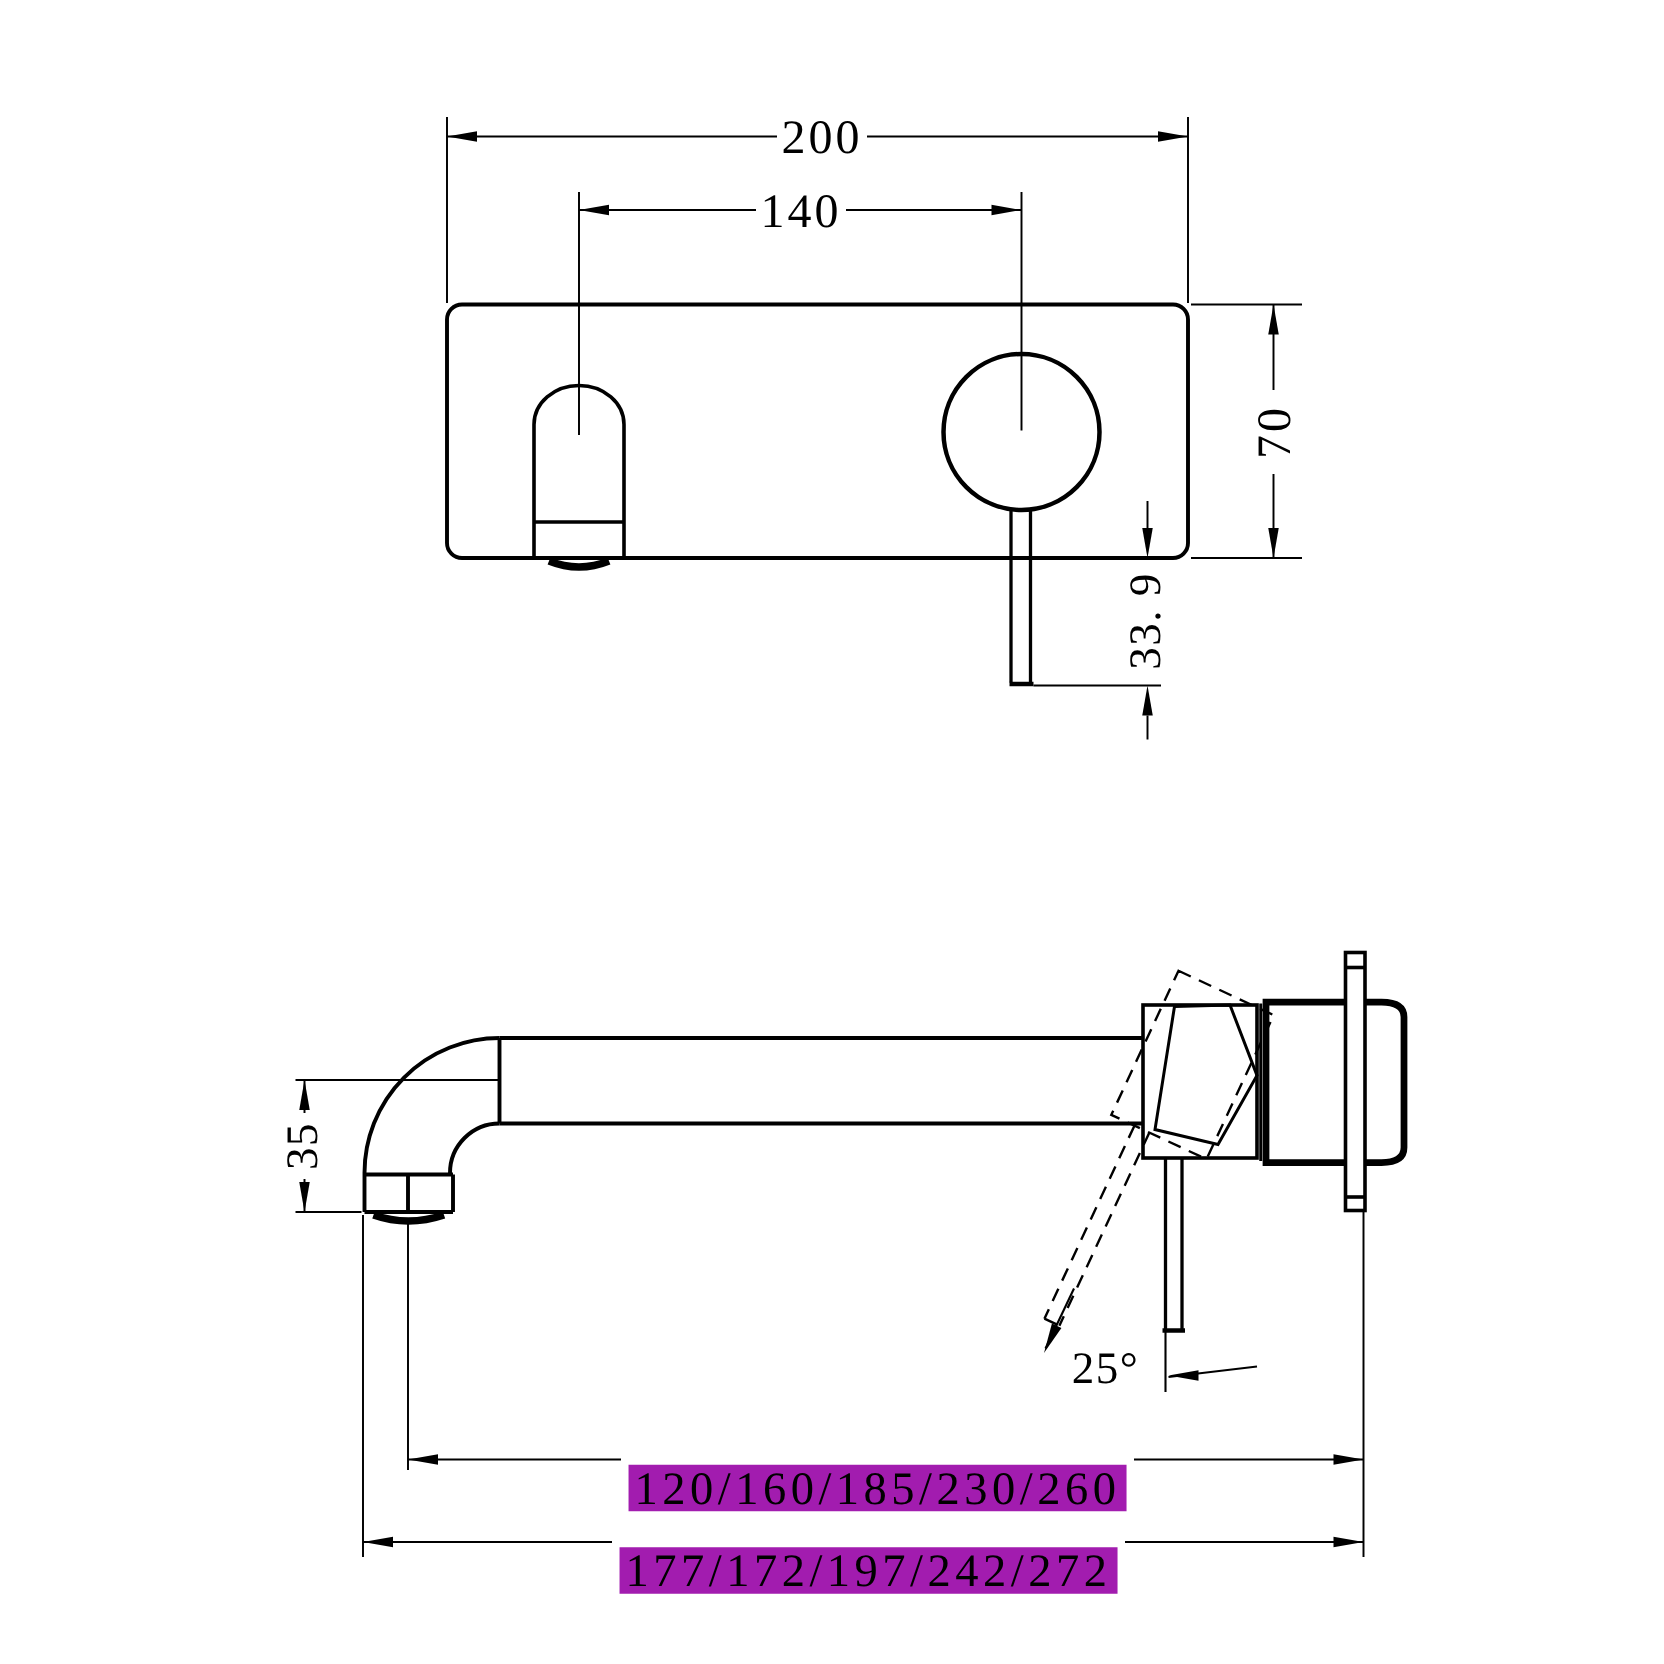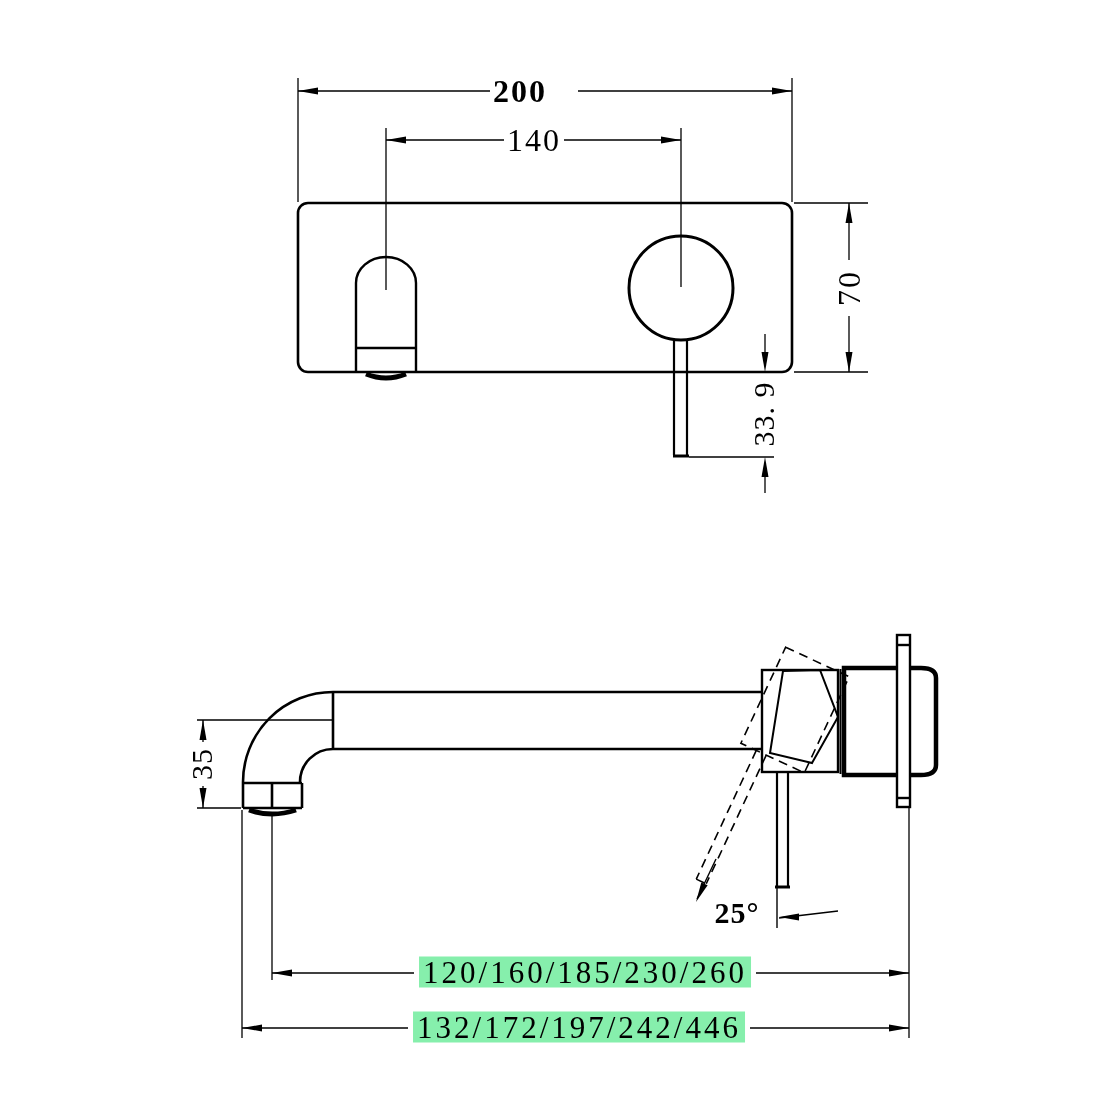--- a/index.html
+++ b/index.html
@@ -5,21 +5,21 @@
   html,body{margin:0;padding:0;background:#fff;}
   #stage{position:relative;width:1109px;height:1109px;background:#fff;overflow:hidden;
          font-family:"Liberation Serif","DejaVu Serif",serif;color:#000;}
   #stage svg{position:absolute;left:0;top:0;}
   .dim-label{position:absolute;transform:translate(-50%,-50%);white-space:nowrap;
              font-family:"Liberation Serif","DejaVu Serif",serif;color:#000;line-height:1;}
   .dim-label.rot{transform:translate(-50%,-50%) rotate(-90deg);}
   .dim-label.bgw{background:#fff;padding:0 3px;}
   .fs32{font-size:32px;letter-spacing:2px;}
   .fs30{font-size:30px;letter-spacing:1px;}
-  .row{font-size:31px;letter-spacing:3px;background:#86efac;padding:0 4px;}
+  .row{font-size:31px;letter-spacing:3px;background:#a21caf;padding:0 4px;margin-top:20px;}
 </style>
 </head>
 <body>
 
 <div id="stage">
 
   <svg width="1109" height="1109" viewBox="0 0 1109 1109">
     <g stroke="#000" fill="none">
 
       <g>
@@ -153,22 +153,22 @@
         <g stroke-width="1.3">
           <line x1="242" y1="1028" x2="408" y2="1028"></line>
           <line x1="750" y1="1028" x2="909" y2="1028"></line>
           <polygon points="242,1028 262,1024.5 262,1031.5" fill="#000" stroke="none"></polygon>
           <polygon points="909,1028 889,1024.5 889,1031.5" fill="#000" stroke="none"></polygon>
         </g>
       </g>
     </g>
   </svg>
 
-  <div class="dim-label fs32 bgw" style="left:520px;top:91px;font-weight:bold;">200</div>
+  <div class="dim-label fs32 bgw" style="left:548px;top:91px;">200</div>
   <div class="dim-label fs32 bgw" style="left:534px;top:140px;">140</div>
   <div class="dim-label fs32 rot" style="left:849px;top:288px;">70</div>
   <div class="dim-label fs30 rot" style="left:764px;top:414px;">33. 9</div>
   <div class="dim-label fs30 rot" style="left:202px;top:764px;">35</div>
-  <div class="dim-label fs30" style="left:737px;top:913px;font-weight:bold;">25°</div>
+  <div class="dim-label fs30" style="left:737px;top:913px;">25°</div>
   <div class="dim-label row" style="left:585px;top:972px;">120/160/185/230/260</div>
-  <div class="dim-label row" style="left:579px;top:1027px;">132/172/197/242/446</div>
+  <div class="dim-label row" style="left:579px;top:1027px;">177/172/197/242/272</div>
 
 </div>
 
 </body></html>

